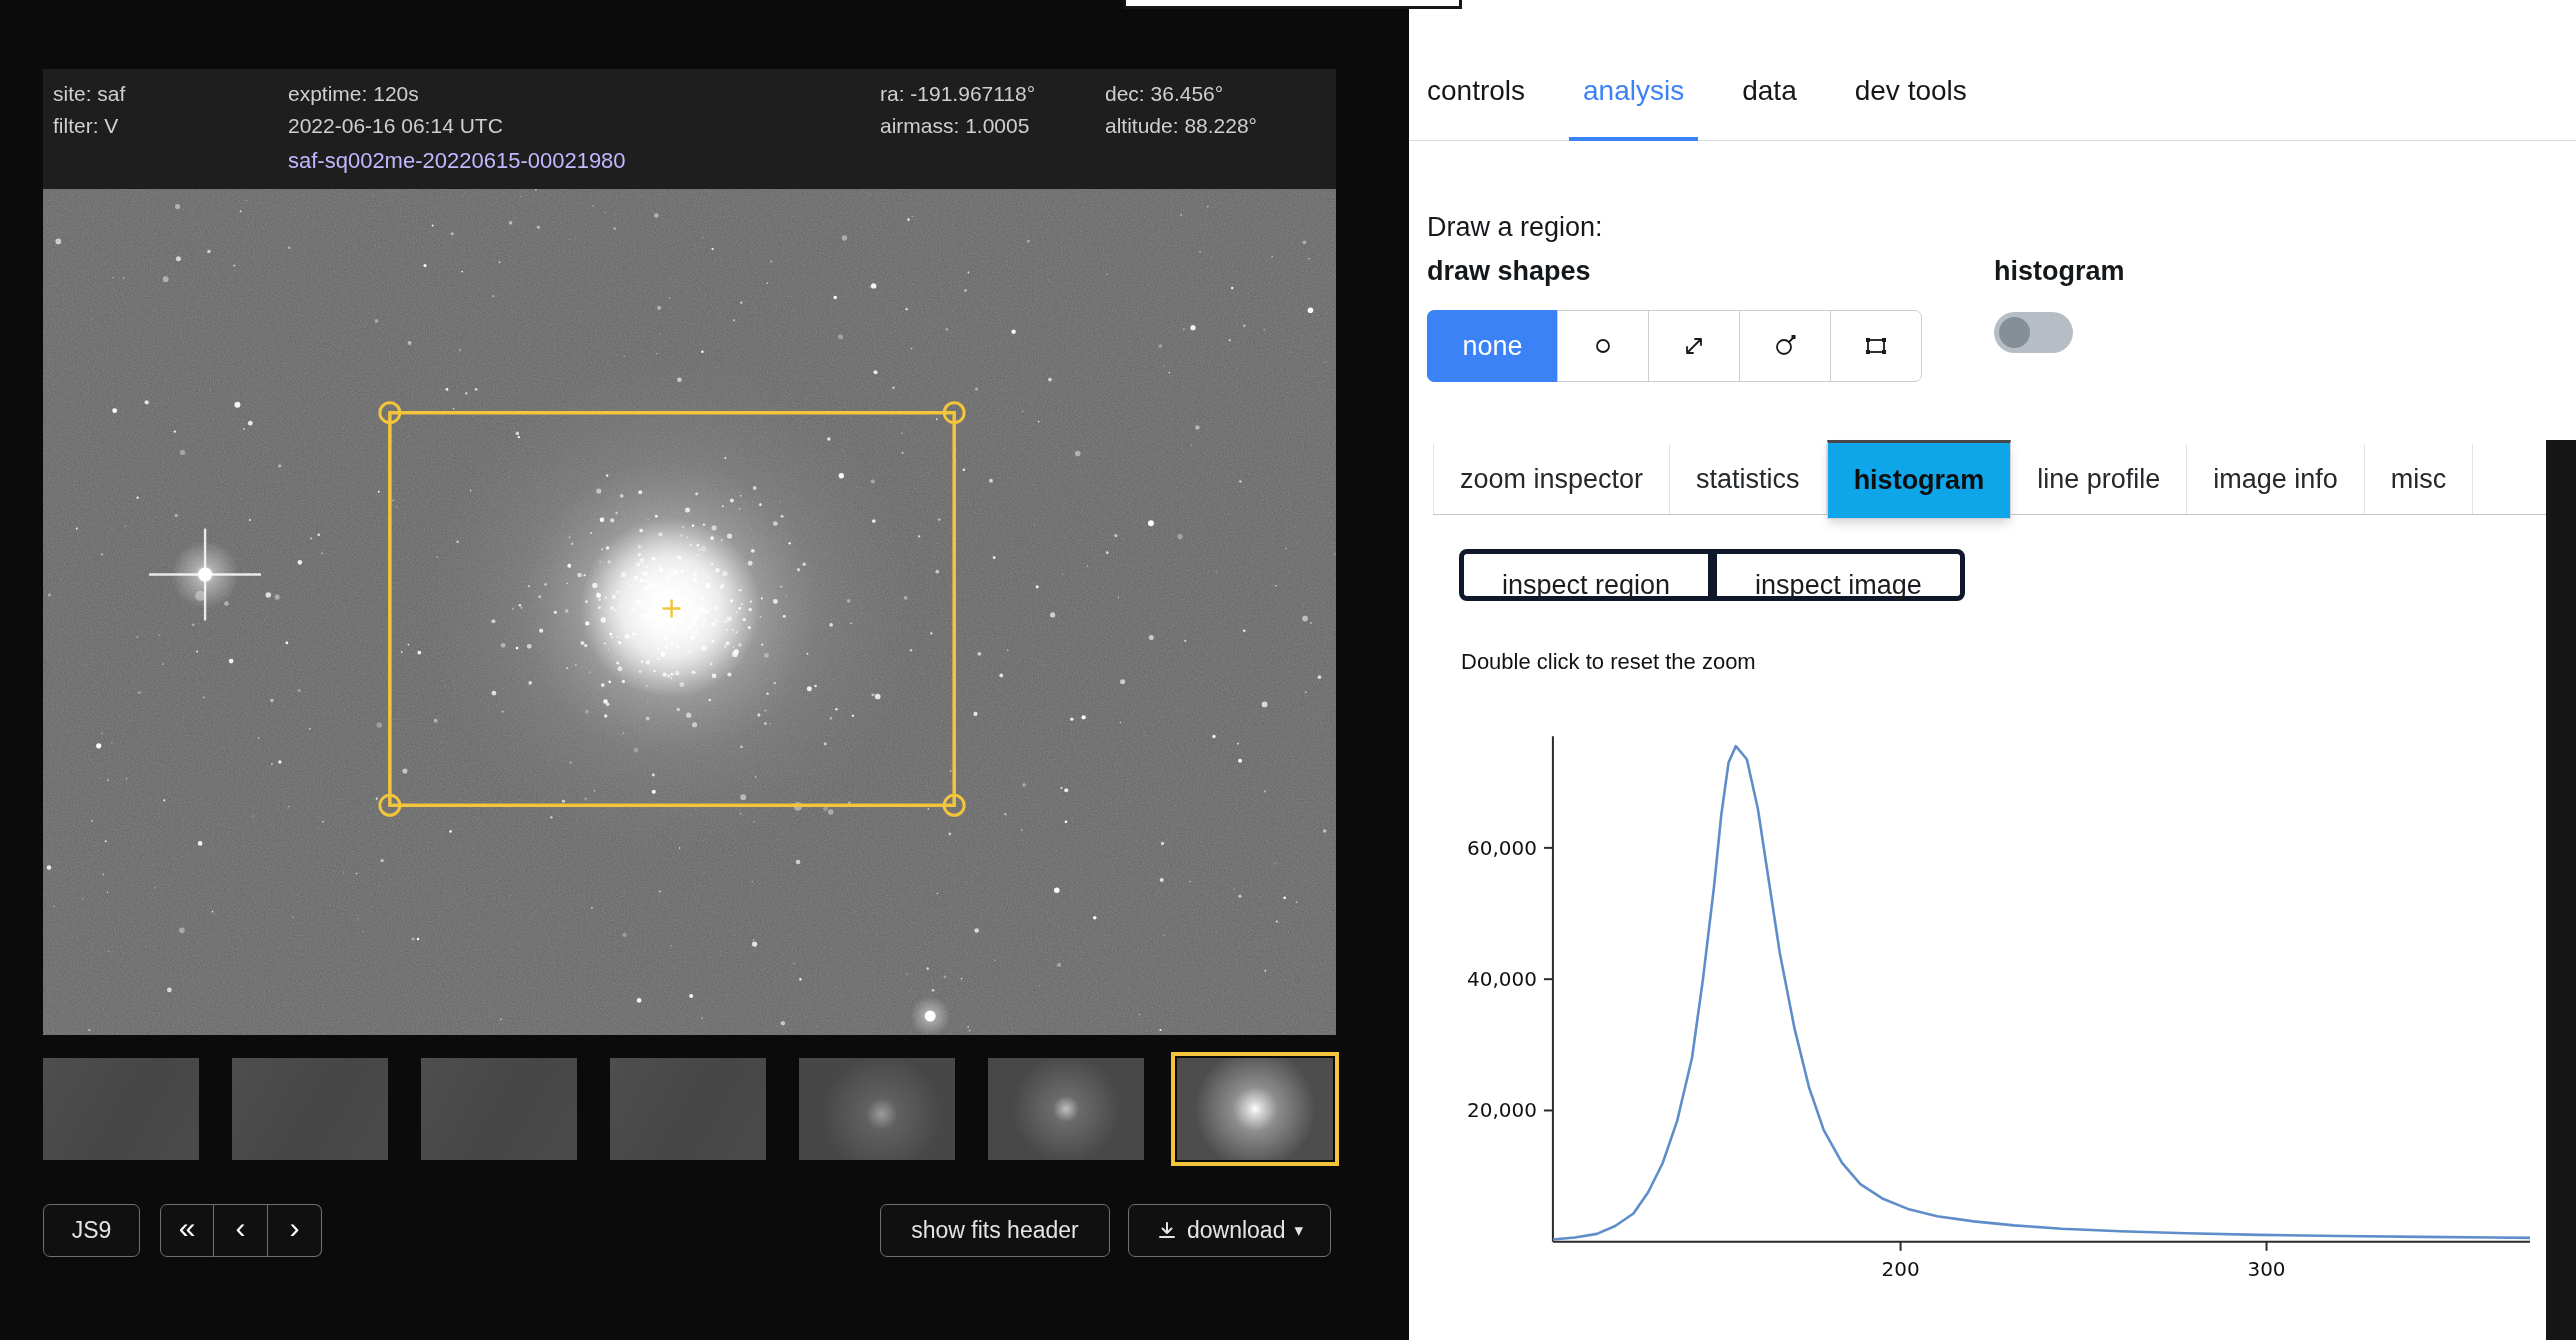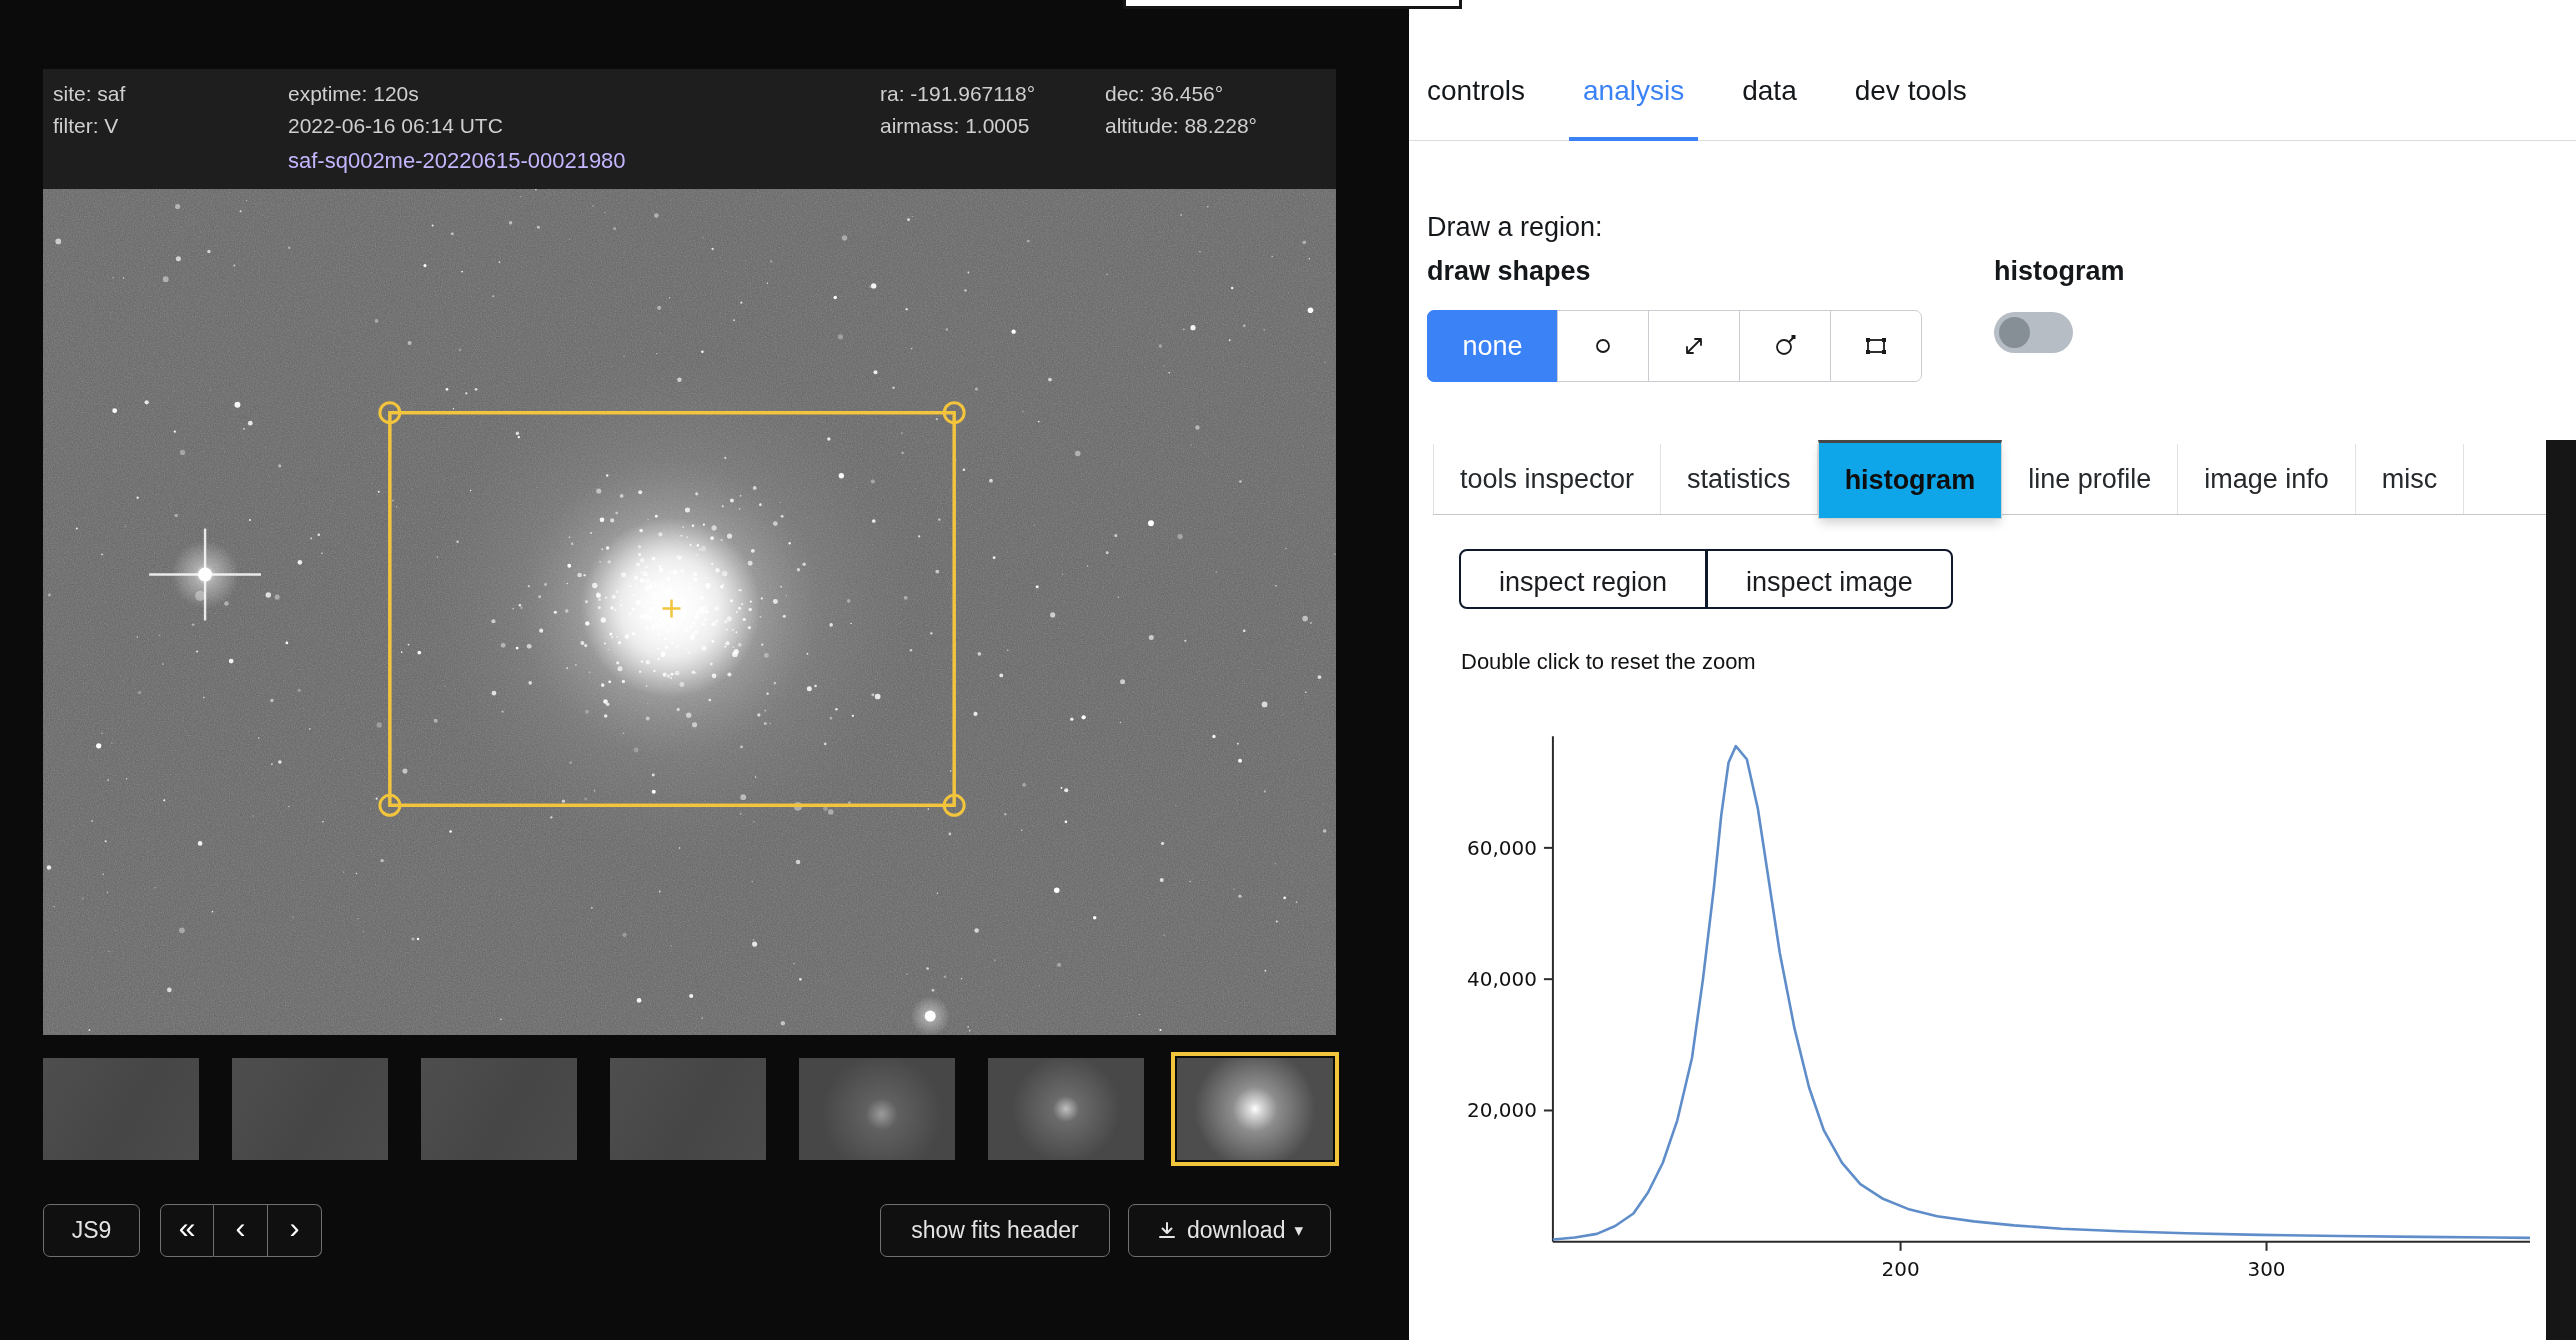--- a/index.html
+++ b/index.html
@@ -54,21 +54,21 @@
   .toggle{position:absolute;left:1994px;top:312px;width:79px;height:41px;border-radius:21px;background:#b6bdc5;cursor:pointer}
   .toggle .knob{position:absolute;left:5px;top:5px;width:31px;height:31px;border-radius:50%;background:#868e96}
 
   .analysis-tabs{position:absolute;left:1433px;top:444px;width:1113px;height:71px;display:flex;border-bottom:1px solid #c6c6c6}
   .atab{padding:0 26px;font-size:27px;color:#26292c;display:flex;align-items:center;cursor:pointer;border-right:1px solid #e2e2e2;white-space:nowrap}
   .atab:first-child{border-left:1px solid #e2e2e2}
   .atab.active{position:relative;top:-4px;height:79px;background:#0ea5e9;font-weight:bold;color:#0e0e0e;border:1px solid #d2d2d2;border-top:3px solid #474747;box-shadow:0 6px 10px -2px rgba(0,0,0,.18);z-index:3}
   .edge-strip{position:absolute;left:2546px;top:440px;width:30px;height:901px;background:#161616}
 
   .inspect-group{position:absolute;left:1459px;top:549px;display:flex}
-  .inspect-btn{height:60px;padding:16px 38px;font-size:27px;color:#1a1c1f;background:#fff;border:2px solid #0f172a;font-family:inherit;cursor:pointer;white-space:nowrap}
+  .inspect-btn{height:52px;padding:16px 38px;font-size:27px;color:#1a1c1f;background:#fff;border:5px solid #0f172a;font-family:inherit;cursor:pointer;white-space:nowrap}
   .inspect-btn:first-child{border-radius:8px 0 0 8px}
   .inspect-btn:last-child{border-radius:0 8px 8px 0;margin-left:-1px}
 
   .zoom-hint{position:absolute;left:1461px;top:649px;font-size:22px;color:#101214}
 
   .hist-chart{position:absolute;left:1459px;top:721px;width:1089px;height:580px}
 </style>
 </head>
 <body>
 
@@ -875,21 +875,21 @@
         <rect x="20" y="18" width="4" height="4" fill="#1a1a1a"></rect>
       </svg>
     </button>
   </div>
 
   <div class="toggle" id="crosshairs-toggle">
     <div class="knob"></div>
   </div>
 
   <div class="analysis-tabs">
-    <div class="atab">tools inspector</div>
+    <div class="atab">zoom inspector</div>
     <div class="atab">statistics</div>
     <div class="atab active">histogram</div>
     <div class="atab">line profile</div>
     <div class="atab">image info</div>
     <div class="atab">misc</div>
   </div>
   <div class="edge-strip"></div>
 
   <div class="inspect-group">
     <button class="inspect-btn">inspect region</button>

